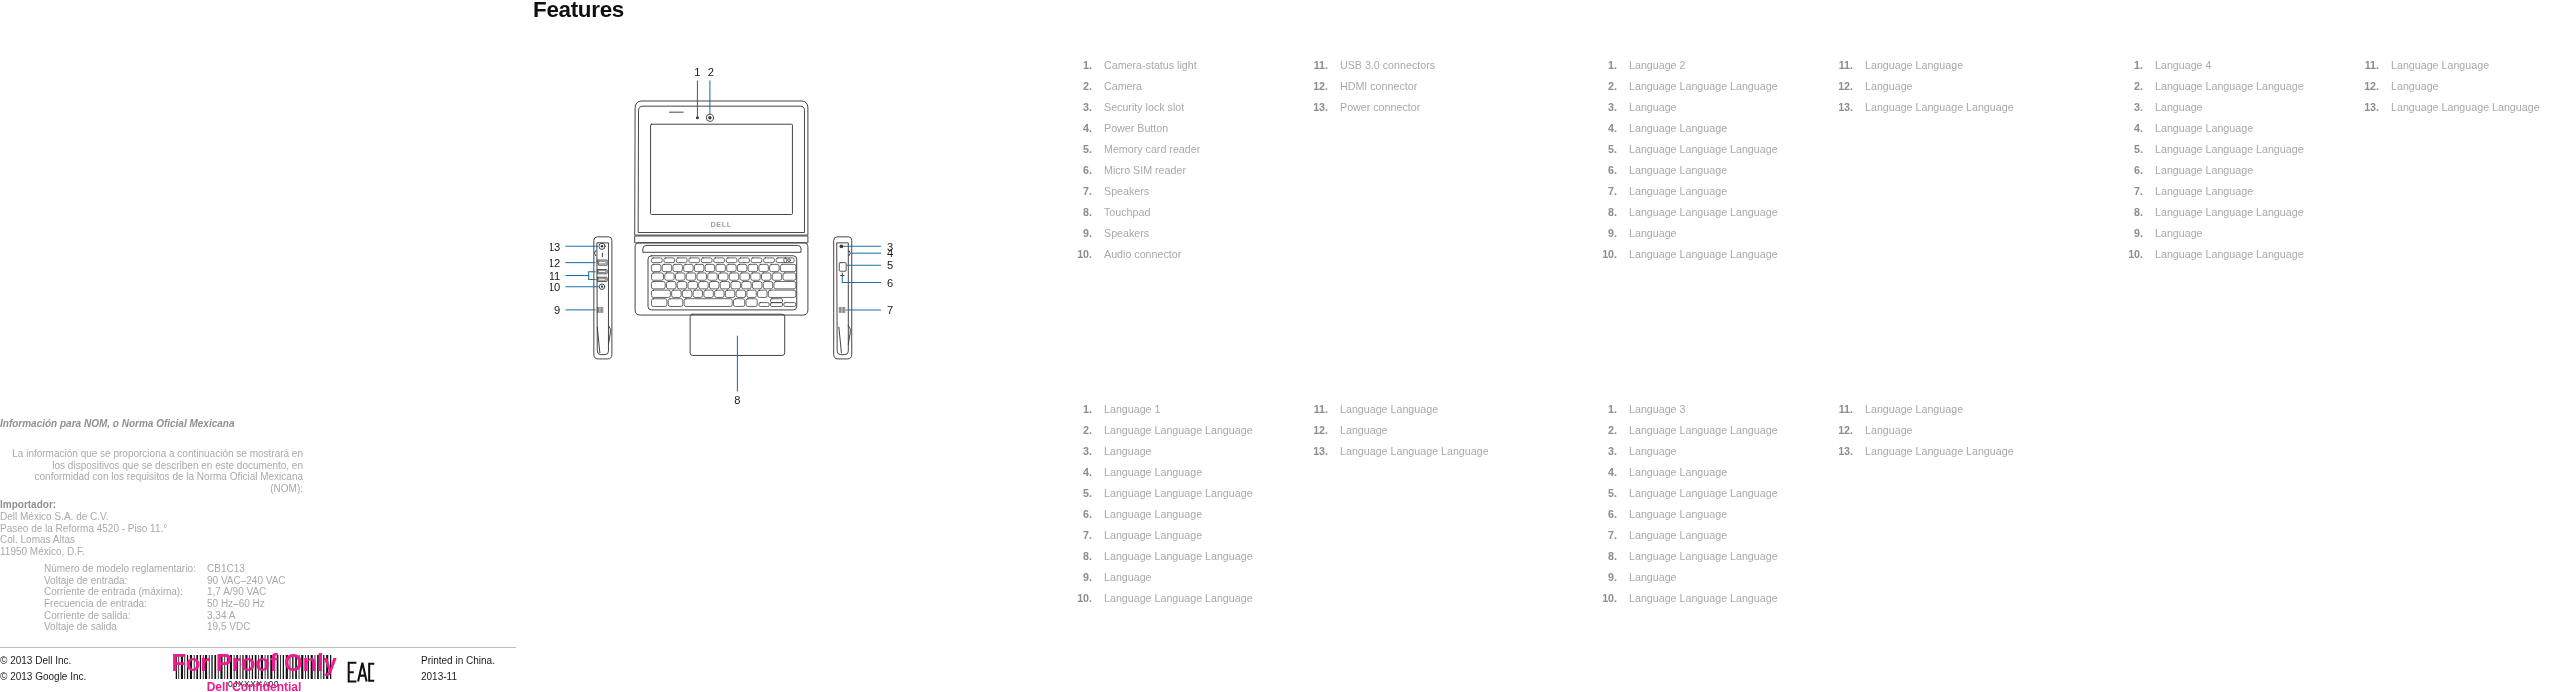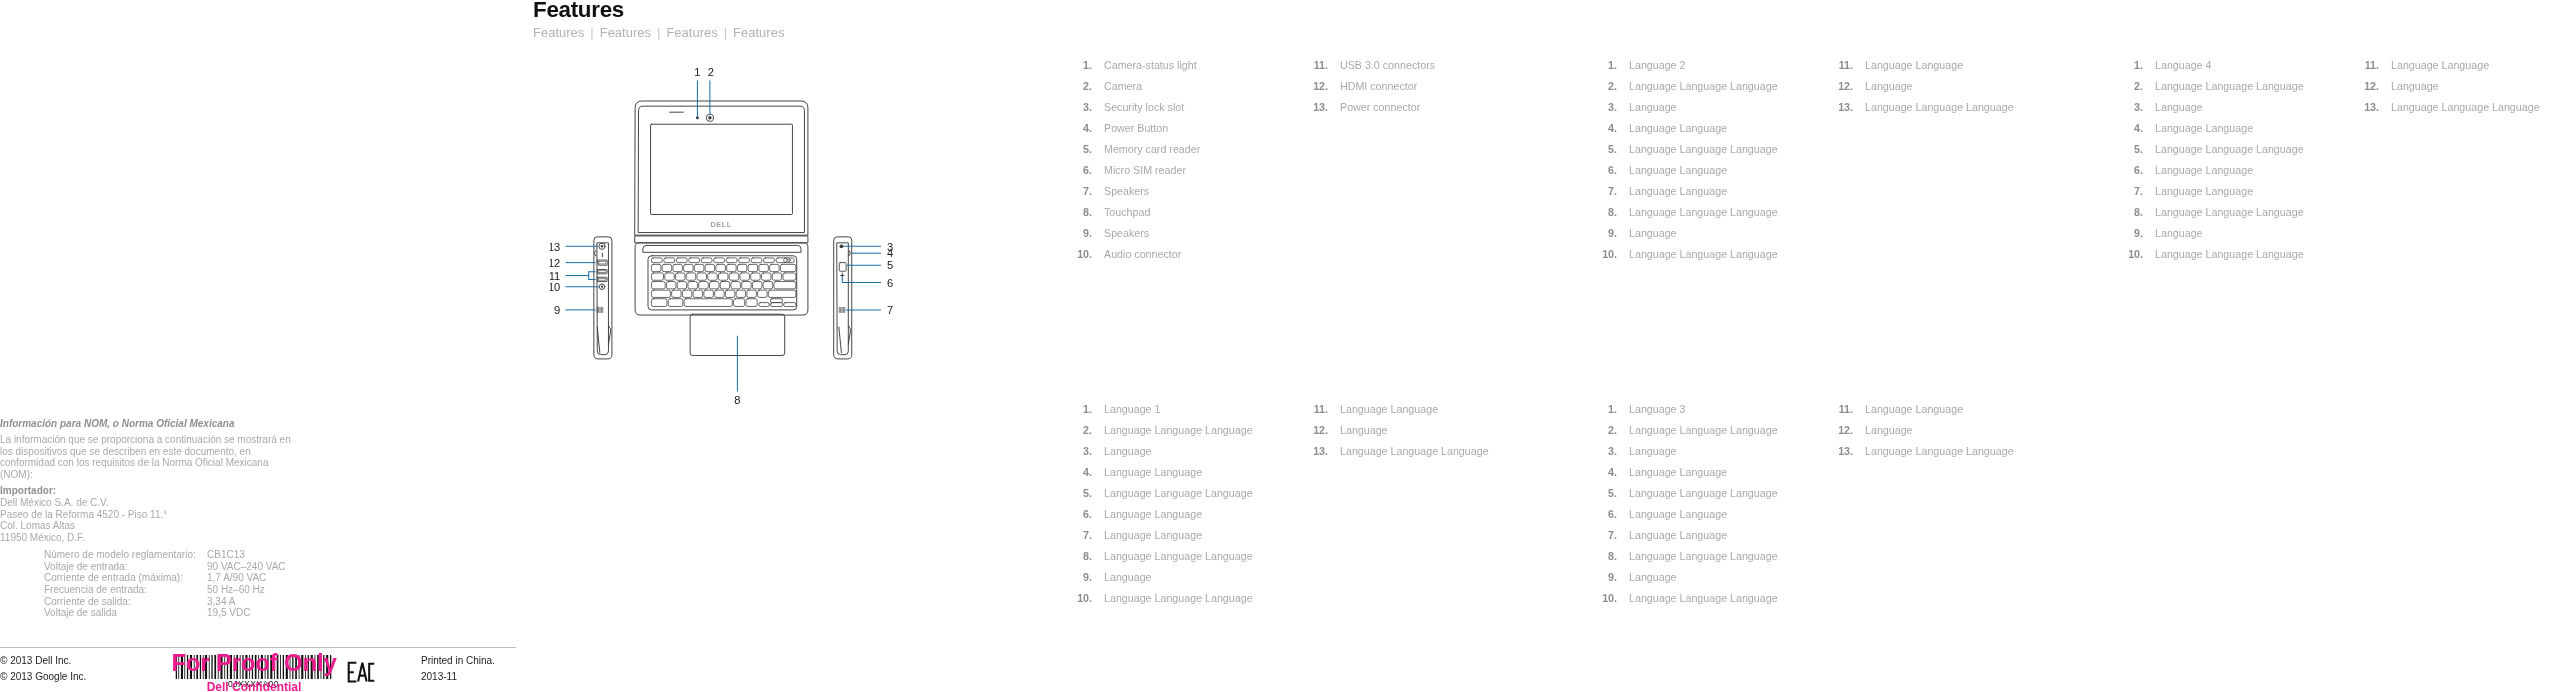--- a/index.html
+++ b/index.html
@@ -53,22 +53,23 @@
     line-height: 11.7px;
   }
   #nom-heading {
     font-weight: bold;
     color: #8f8f95;
     font-size: 10px;
     line-height: 13px;
     font-style: italic;
   }
   #nom-intro {
-    margin-top: 4px;
+    margin-top: 18px;
     width: 303px;
+    text-align: right;
   }
   #nom-importer-label {
     font-weight: bold;
     color: #8f8f95;
     margin-top: 4.3px;
   }
   .nom-addr-line { }
   #nom-specs {
     margin-top: 5.2px;
   }
@@ -216,21 +217,20 @@
   #block-l2-top    { left: 1591px; top: 55px; }
   #block-l4-top    { left: 2117px; top: 55px; }
   #block-l1-bot    { left: 1066px; top: 399px; }
   #block-l3-bot    { left: 1591px; top: 399px; }
 </style>
 </head>
 <body>
 
 <div id="header">
   <div id="page-title">Features</div>
-  <div id="subtitle-row"><span>Features</span><span class="sep">|</span><span>Features</span><span class="sep">|</span><span>Features</span><span class="sep">|</span><span>Features</span></div>
 </div>
 
 <div id="diagram">
   <svg width="533" height="576" viewBox="0 0 620 670" xmlns="http://www.w3.org/2000/svg">
     <g fill="none" stroke="#3b3b3b" stroke-width="1.1" stroke-linejoin="round" stroke-linecap="round">
 
       <path d="M 99 65 q 0 -8 8 -8 L 292 57 q 8 0 8 8 L 300 213 L 99 213 Z"></path>
       <path d="M 103 68 q 0 -5 5 -5 L 291 63 q 5 0 5 5 L 296 210 L 103 210 Z"></path>
 
       <rect x="117" y="84" width="165" height="105" rx="1"></rect>

